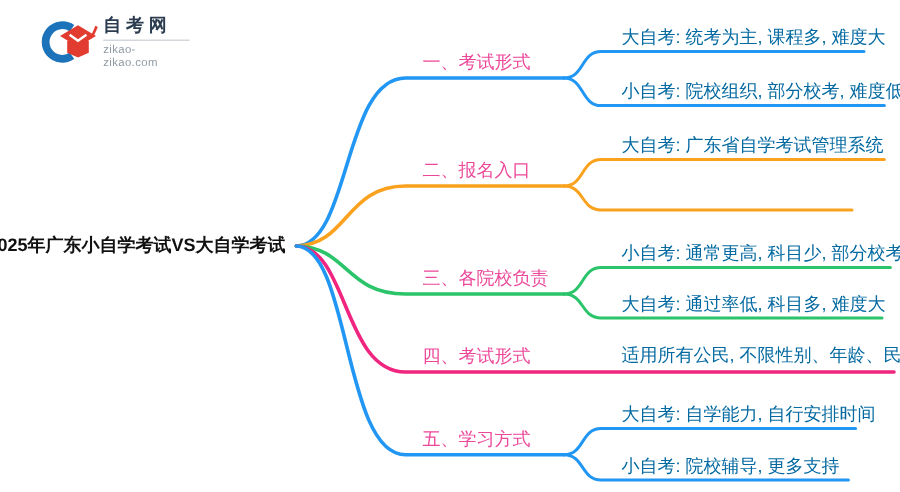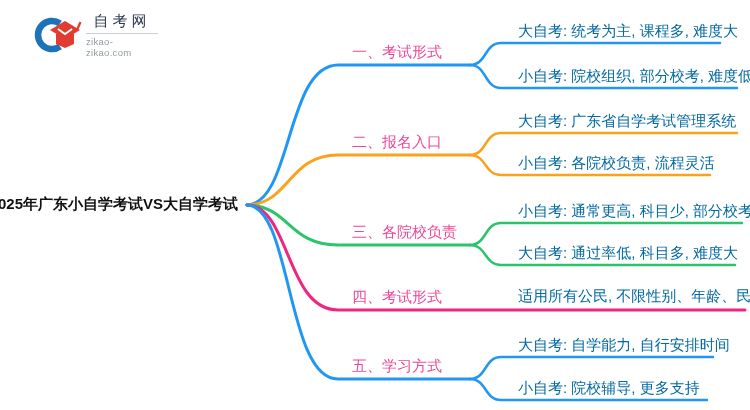--- a/index.html
+++ b/index.html
@@ -17,21 +17,21 @@
     position:absolute;left:352px;white-space:nowrap;
     font-size:15px;color:#ec4899;
   }
   .child{
     position:absolute;left:518px;white-space:nowrap;
     font-size:15px;color:#0369a1;
   }
   .logo{position:absolute;left:32px;top:12px;display:flex;align-items:center;}
   .logo-ic{width:50px;height:42px;}
   .logo-text{margin-left:4px;width:72px;}
-  .logo-title{font-size:15px;font-weight:normal;color:#2c3c50;letter-spacing:4px;text-align:center;}
+  .logo-title{font-size:15px;font-weight:bold;color:#2c3c50;letter-spacing:4px;text-align:left;}
   .logo-divider{height:1px;background:#c9ced3;margin:2px 0 2px 0;}
   .logo-url{font-size:9.5px;color:#8f9aa3;text-align:left;letter-spacing:0.3px;}
 </style>
 </head>
 <body>
 
 <div class="stage">
 
   <svg class="lines" viewBox="0 0 750 410" aria-hidden="true">
 
@@ -83,20 +83,19 @@
 
   <div class="blabel" style="top:43px">一、考试形式</div>
   <div class="blabel" style="top:133px">二、报名入口</div>
   <div class="blabel" style="top:223px">三、各院校负责</div>
   <div class="blabel" style="top:288px">四、考试形式</div>
   <div class="blabel" style="top:357px">五、学习方式</div>
 
   <div class="child" style="top:22px">大自考: 统考为主, 课程多, 难度大</div>
   <div class="child" style="top:67px">小自考: 院校组织, 部分校考, 难度低</div>
   <div class="child" style="top:112px">大自考: 广东省自学考试管理系统</div>
-  <div class="child" style="top:154px">小自考: 各院校负责, 流程灵活</div>
   <div class="child" style="top:202px">小自考: 通常更高, 科目少, 部分校考</div>
   <div class="child" style="top:244px">大自考: 通过率低, 科目多, 难度大</div>
   <div class="child" style="top:287px">适用所有公民, 不限性别、年龄、民族</div>
   <div class="child" style="top:336px">大自考: 自学能力, 自行安排时间</div>
   <div class="child" style="top:379px">小自考: 院校辅导, 更多支持</div>
 
 </div>
 
 </body></html>

